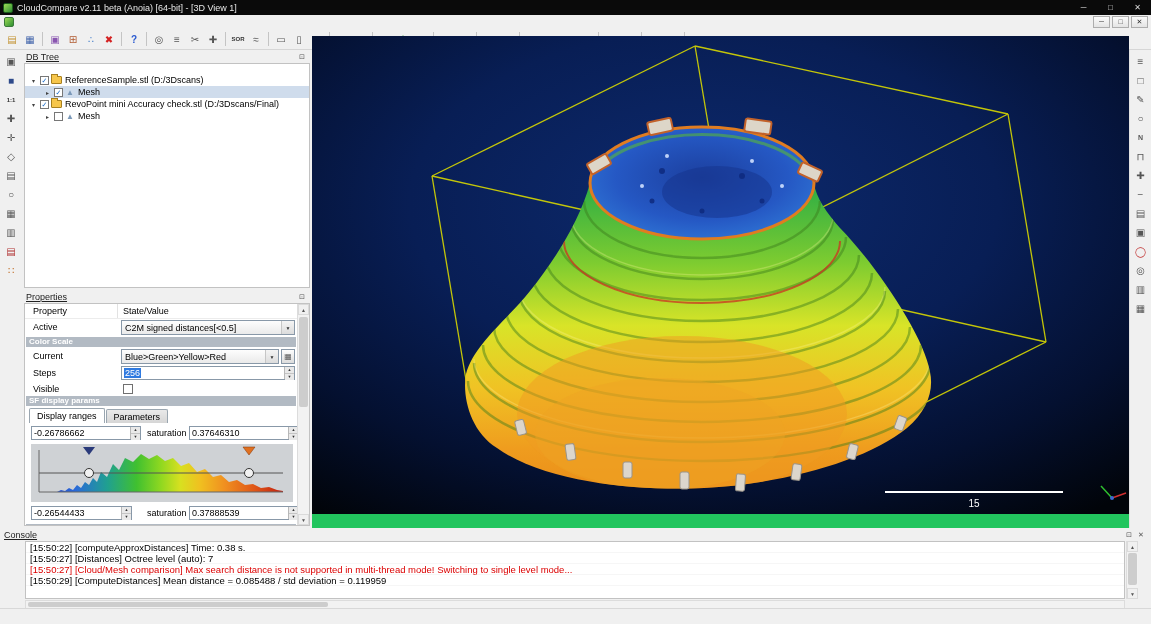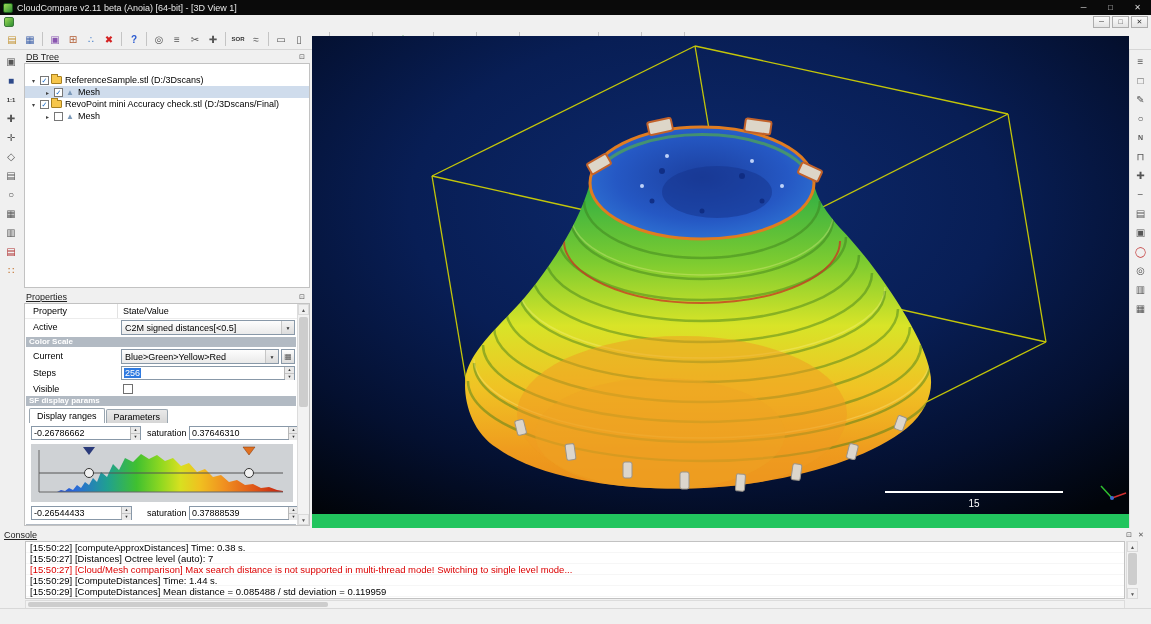--- a/index.html
+++ b/index.html
@@ -498,21 +498,20 @@
   <div id="console-panel">
     <div class="panel-header">
       <span class="ph-title">Console</span>
       <span class="ph-btn">⊡</span>
       <span class="ph-btn">✕</span>
     </div>
     <div id="console-body">
         <div class="console-line">[15:50:22] [computeApproxDistances] Time: 0.38 s.</div>
         <div class="console-line">[15:50:27] [Distances] Octree level (auto): 7</div>
         <div class="console-line error">[15:50:27] [Cloud/Mesh comparison] Max search distance is not supported in multi-thread mode! Switching to single level mode...</div>
-        <div class="console-line">[15:50:29] [ComputeDistances] Time: 1.44 s.</div>
         <div class="console-line">[15:50:29] [ComputeDistances] Mean distance = 0.085488 / std deviation = 0.119959</div>
       </div>
     <div class="vscroll" id="console-vscroll">
       <div class="sb-btn">▲</div>
       <div class="sb-thumb" style="top:12px; height:32px;"></div>
       <div class="sb-btn" style="position:absolute; bottom:0; left:0; right:0;">▼</div>
     </div>
     <div class="hscroll" id="console-hscroll">
       <div class="hs-thumb" style="left:2px; width:300px;"></div>
     </div>

